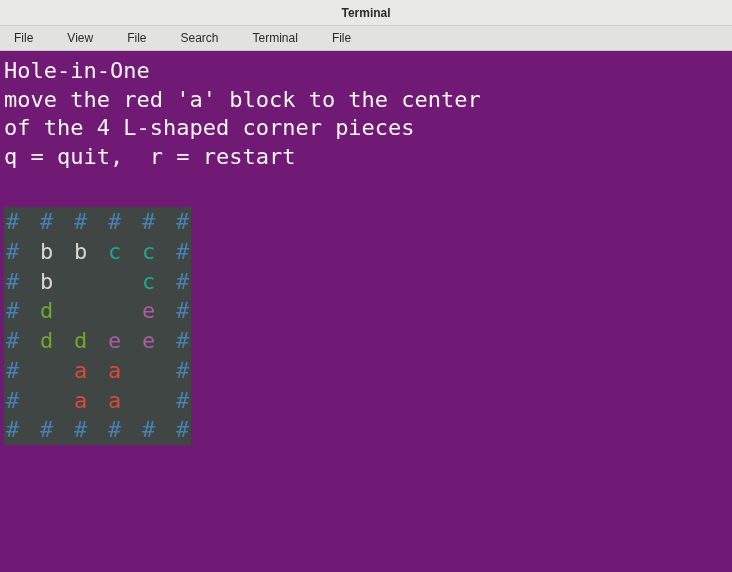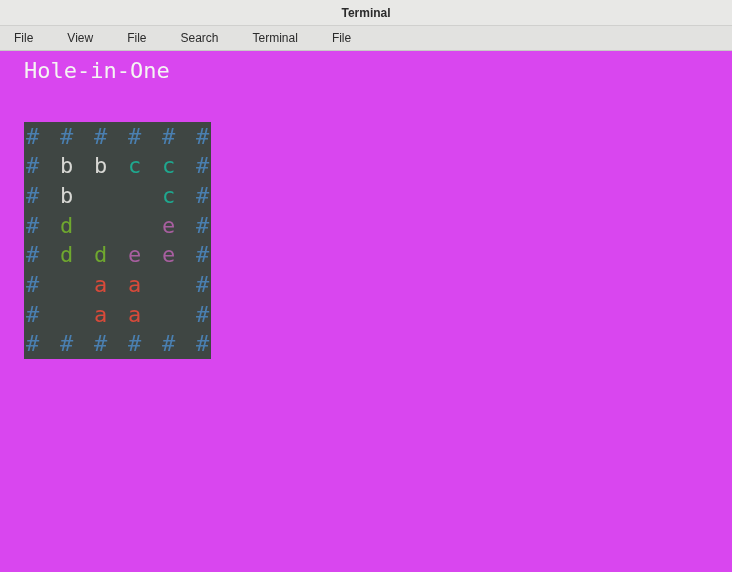--- a/index.html
+++ b/index.html
@@ -32,22 +32,22 @@
       gap: 18px;
       border-bottom: 1px solid #c8c8c6;
     }
     .menu-item {
       font-size: 12px;
       color: #2b2b2b;
       padding: 3px 8px;
       cursor: pointer;
     }
     .terminal {
-      background: #d946ef;
-      padding: 6px 24px;
+      background: #701a75;
+      padding: 6px 4px;
       font-family: "DejaVu Sans Mono", "Liberation Mono", monospace;
       font-size: 22px;
       line-height: 1.3;
       color: #f5f5f2;
       position: relative;
       height: calc(572px - 51px);
     }
     .game-text { white-space: pre; }
     .board-wrap {
       margin-top: 36px;
@@ -82,17 +82,20 @@
   <span class="menu-item">File</span>
   <span class="menu-item">View</span>
   <span class="menu-item">File</span>
   <span class="menu-item">Search</span>
   <span class="menu-item">Terminal</span>
   <span class="menu-item">File</span>
 </div>
 
 <div class="terminal">
   <div class="game-text">Hole-in-One</div>
+  <div class="game-text">move the red 'a' block to the center</div>
+  <div class="game-text">of the 4 L-shaped corner pieces</div>
+  <div class="game-text">q = quit,  r = restart</div>
 
   <div class="board-wrap">
     <div class="board" id="board"><div><span class="ch c-wall">#</span><span class="sp"> </span><span class="ch c-wall">#</span><span class="sp"> </span><span class="ch c-wall">#</span><span class="sp"> </span><span class="ch c-wall">#</span><span class="sp"> </span><span class="ch c-wall">#</span><span class="sp"> </span><span class="ch c-wall">#</span></div><div><span class="ch c-wall">#</span><span class="sp"> </span><span class="ch c-b">b</span><span class="sp"> </span><span class="ch c-b">b</span><span class="sp"> </span><span class="ch c-c">c</span><span class="sp"> </span><span class="ch c-c">c</span><span class="sp"> </span><span class="ch c-wall">#</span></div><div><span class="ch c-wall">#</span><span class="sp"> </span><span class="ch c-b">b</span><span class="sp"> </span><span class="ch c-empty"> </span><span class="sp"> </span><span class="ch c-empty"> </span><span class="sp"> </span><span class="ch c-c">c</span><span class="sp"> </span><span class="ch c-wall">#</span></div><div><span class="ch c-wall">#</span><span class="sp"> </span><span class="ch c-d">d</span><span class="sp"> </span><span class="ch c-empty"> </span><span class="sp"> </span><span class="ch c-empty"> </span><span class="sp"> </span><span class="ch c-e">e</span><span class="sp"> </span><span class="ch c-wall">#</span></div><div><span class="ch c-wall">#</span><span class="sp"> </span><span class="ch c-d">d</span><span class="sp"> </span><span class="ch c-d">d</span><span class="sp"> </span><span class="ch c-e">e</span><span class="sp"> </span><span class="ch c-e">e</span><span class="sp"> </span><span class="ch c-wall">#</span></div><div><span class="ch c-wall">#</span><span class="sp"> </span><span class="ch c-empty"> </span><span class="sp"> </span><span class="ch c-a">a</span><span class="sp"> </span><span class="ch c-a">a</span><span class="sp"> </span><span class="ch c-empty"> </span><span class="sp"> </span><span class="ch c-wall">#</span></div><div><span class="ch c-wall">#</span><span class="sp"> </span><span class="ch c-empty"> </span><span class="sp"> </span><span class="ch c-a">a</span><span class="sp"> </span><span class="ch c-a">a</span><span class="sp"> </span><span class="ch c-empty"> </span><span class="sp"> </span><span class="ch c-wall">#</span></div><div><span class="ch c-wall">#</span><span class="sp"> </span><span class="ch c-wall">#</span><span class="sp"> </span><span class="ch c-wall">#</span><span class="sp"> </span><span class="ch c-wall">#</span><span class="sp"> </span><span class="ch c-wall">#</span><span class="sp"> </span><span class="ch c-wall">#</span></div></div>
   </div>
 </div>
 
 </body></html>

